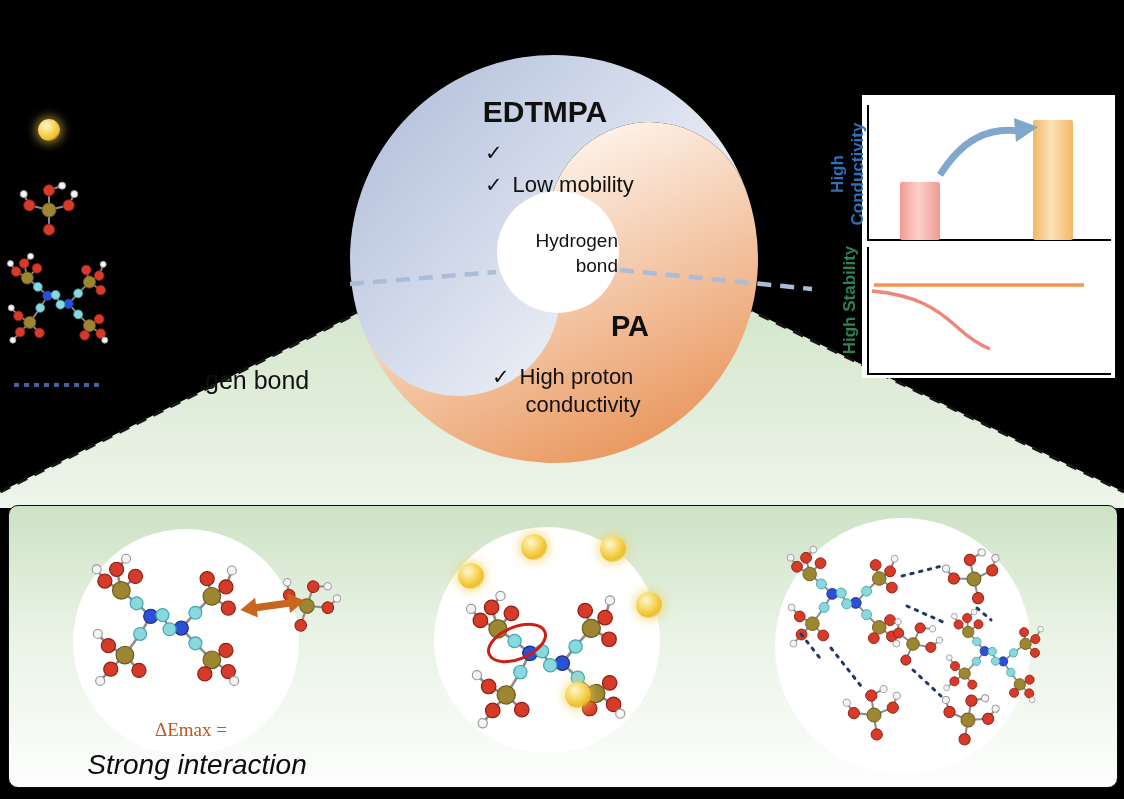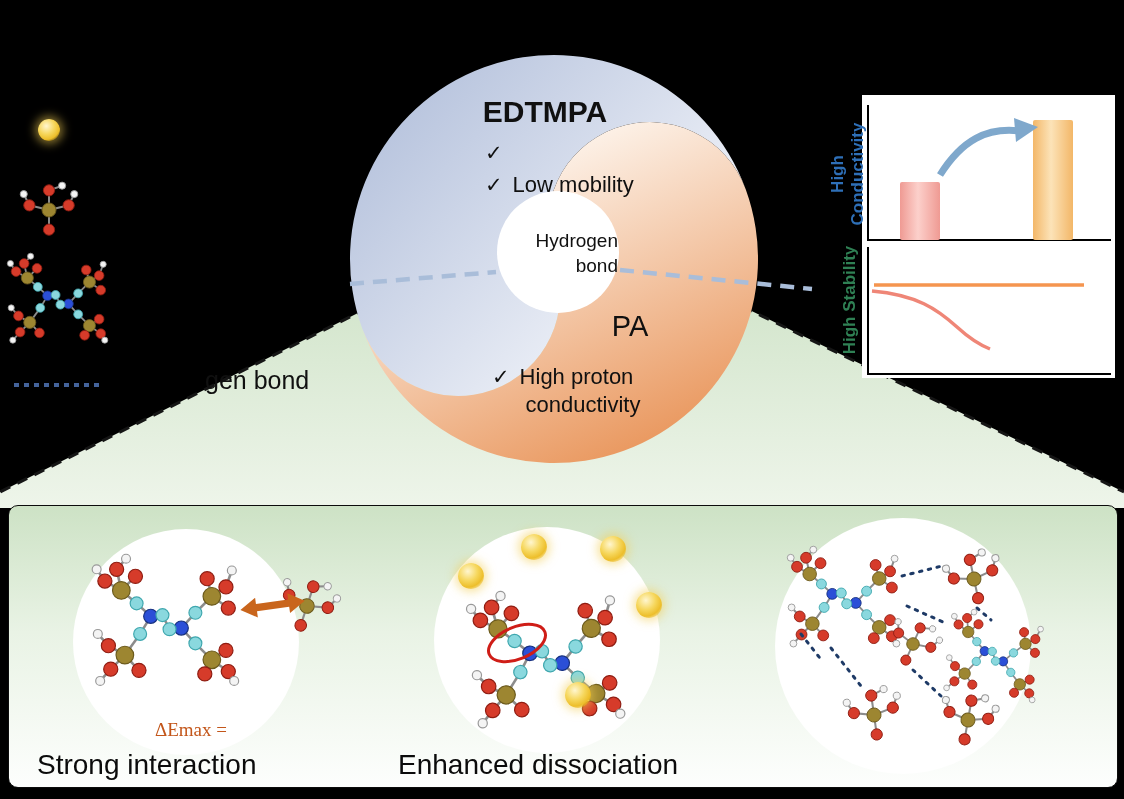--- a/index.html
+++ b/index.html
@@ -20,21 +20,21 @@
   #chart-panel{position:absolute;left:862px;top:95px;width:253px;height:283px;background:#fff;z-index:2;}
   .axislbl{position:absolute;width:120px;height:44px;transform:rotate(-90deg);transform-origin:center;
     display:flex;align-items:center;justify-content:center;text-align:center;
     font-size:17px;font-weight:bold;line-height:20px;z-index:3;}
   #bottom-panel{position:absolute;left:8px;top:505px;width:1108px;height:281px;border-radius:10px;
     background:linear-gradient(180deg,#cde2c5 0%,#e9f3e5 45%,#fdfefd 100%);z-index:2;border:1px solid #0c0c0c;}
   .wcircle{position:absolute;border-radius:50%;
     background:radial-gradient(circle,#ffffff 72%,rgba(255,255,255,.85) 86%,rgba(255,255,255,0) 100%);}
   #panel-overlay{position:absolute;left:0;top:0;width:1108px;height:281px;}
   .annot{position:absolute;text-align:center;color:#c3561a;font-family:"Liberation Serif",serif;font-size:19px;margin-top:41px;}
-  .caption{position:absolute;text-align:left;color:#0b0b0b;font-size:28px;}
+  .caption{position:absolute;text-align:center;color:#0b0b0b;font-size:28px;font-style:italic;}
   .legend{z-index:5;}
 </style>
 </head>
 <body>
 
 <div id="figure">
 
   <svg id="triangle" width="1124" height="799" viewBox="0 0 1124 799">
     <defs>
       <linearGradient id="gGreen" x1="0" y1="0" x2="0" y2="1">
@@ -159,21 +159,21 @@
     <span class="check">✓</span>
   </div>
   <div class="row venntext" style="left:485px;top:172px;font-size:22px">
     <span class="check">✓</span>
     <span>Low mobility</span>
   </div>
   <div class="lbl venntext" style="left:498px;top:228px;width:120px;text-align:right;font-size:19px;line-height:25px">
     <div>Hydrogen</div>
     <div>bond</div>
   </div>
-  <div class="lbl venntext" style="left:600px;top:310px;width:60px;text-align:center;font-size:29px;font-weight:normal">PA</div>
+  <div class="lbl venntext" style="left:600px;top:310px;width:60px;text-align:center;font-size:29px;font-weight:bold">PA</div>
   <div class="row venntext" style="left:492px;top:364px;font-size:22px">
     <span class="check">✓</span>
     <span>High proton</span>
   </div>
   <div class="lbl venntext" style="left:523px;top:392px;width:120px;text-align:center;font-size:22px">conductivity</div>
 
   <div id="chart-panel">
     <svg width="253" height="283" viewBox="0 0 253 283">
       <defs>
         <linearGradient id="barPink" x1="0" y1="0" x2="1" y2="0">
@@ -553,16 +553,15 @@
         <line x1="822" y1="142" x2="852" y2="180"></line>
         <line x1="904" y1="164" x2="932" y2="190"></line>
         <line x1="968" y1="102" x2="982" y2="114"></line>
         <line x1="792" y1="128" x2="814" y2="156"></line>
       </g>
     </svg>
 
     <div class="annot" style="left:82px;top:172px;width:200px">ΔEmax =</div>
 
     <div class="caption" style="left:28px;top:243px;width:320px">Strong interaction</div>
-    <div class="caption" style="left:389px;top:243px;width:320px">Enhanced dissociation</div>
   </div>
 
 </div>
 
 </body></html>

